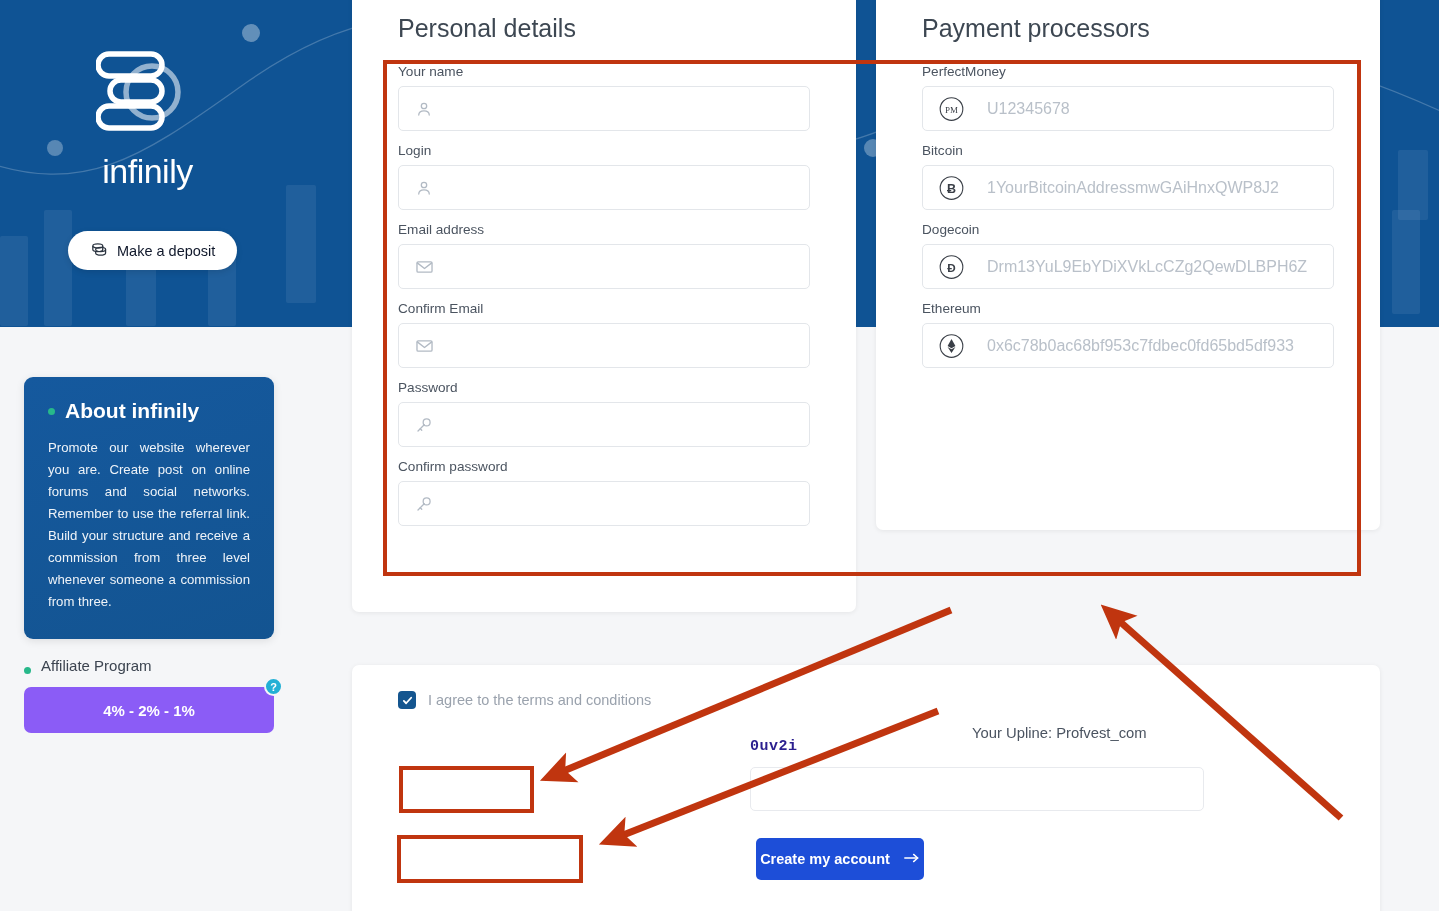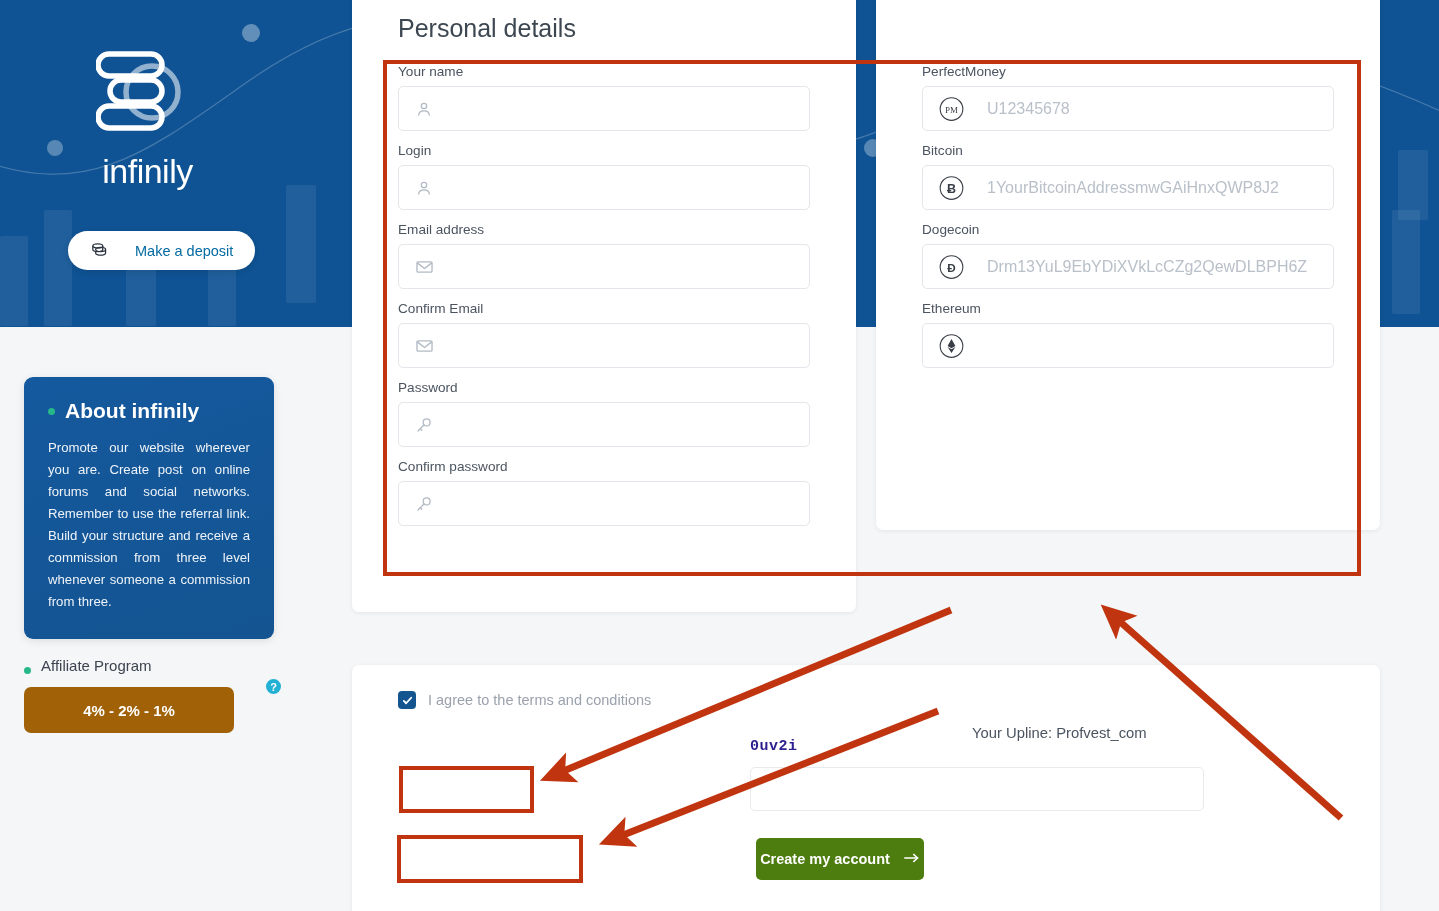--- a/index.html
+++ b/index.html
@@ -28,22 +28,22 @@
   .logo-wrap { position: absolute; left: 96px; top: 42px; }
   .brand-name {
     position: absolute; left: 0; top: 152px; width: 295px;
     text-align: center; color: #ffffff;
     font-size: 34px; letter-spacing: -0.5px;
   }
   .deposit-btn {
     position: absolute; left: 68px; top: 231px;
     height: 39px; padding: 0 22px;
     background: #ffffff; border: none; border-radius: 20px;
-    display: flex; align-items: center; gap: 28px;
-    color: #0369a1; font-size: 14.5px; cursor: pointer;
+    display: flex; align-items: center; gap: 10px;
+    color: #0f172a; font-size: 14.5px; cursor: pointer;
     box-shadow: 0 2px 6px rgba(0,0,0,0.12);
   }
 
   
   .about-card {
     position: absolute; left: 24px; top: 377px; width: 250px;
     background: linear-gradient(160deg,#15599e 0%,#135491 100%);
     border-radius: 9px; padding: 22px 24px 26px 24px;
     box-shadow: 0 2px 8px rgba(0,0,0,0.10);
   }
@@ -54,22 +54,22 @@
   .dot { width: 7px; height: 7px; border-radius: 50%; background: #27b88a; flex: none; }
   .about-text {
     color: #eef3f8; font-size: 13.2px; line-height: 22px; text-align: justify;
   }
   .affiliate-title {
     position: absolute; left: 24px; top: 657px;
     color: #3c4450; font-size: 15px;
     display: flex; align-items: flex-end; gap: 10px;
   }
   .affiliate-bar {
-    position: absolute; left: 24px; top: 687px; width: 210px; height: 46px;
-    background: #a16207; border-radius: 7px;
+    position: absolute; left: 24px; top: 687px; width: 250px; height: 46px;
+    background: #8b5cf6; border-radius: 7px;
     display: flex; align-items: center; justify-content: center;
     color: #ffffff; font-size: 15px; font-weight: bold;
   }
   .help-badge {
     position: absolute; left: 264px; top: 677px;
     width: 19px; height: 19px; border-radius: 50%;
     background: #23b0d5; color: #ffffff; font-size: 11px; font-weight: bold;
     display: flex; align-items: center; justify-content: center;
     border: 2px solid #f5f6f8; cursor: pointer;
   }
@@ -122,21 +122,21 @@
     color: #2b1f8f; font-size: 15px; font-weight: bold;
     font-family: "Liberation Mono", monospace; letter-spacing: 0.5px;
   }
   .captcha-input {
     position: absolute; left: 398px; top: 102px; width: 454px; height: 44px;
     border: 1px solid #e8eaee; border-radius: 5px; background: #fff;
   }
   .create-btn {
     position: absolute; left: 404px; top: 173px;
     width: 168px; height: 42px;
-    background: #4d7c0f; border: none; border-radius: 5px;
+    background: #1d4ed8; border: none; border-radius: 5px;
     color: #ffffff; font-size: 14.5px; font-weight: bold;
     display: flex; align-items: center; justify-content: center; gap: 14px;
     cursor: pointer;
   }
   .upline {
     position: absolute; left: 620px; top: 60px;
     color: #4a5360; font-size: 14.8px;
   }
 
   
@@ -288,20 +288,21 @@
                 <path d="M7 17l2 2"></path>
               </svg>
             </span>
             <span class="input-ph"></span>
           </div>
         </div>
       </div>
   </div>
 
   <div class="card" id="card-payment">
+    <div class="card-title">Payment processors</div>
     <div class="fields" id="payment-fields">
         <div class="field">
           <label class="field-label">PerfectMoney</label>
           <div class="input-box">
             <span class="input-icon">
               <svg width="25" height="25" viewBox="0 0 32 32">
                 <circle cx="16" cy="16" r="14.5" fill="none" stroke="#3a3f47" stroke-width="1.4"></circle>
                 <text x="16" y="20.5" font-family="Liberation Serif, serif" font-size="11.5" text-anchor="middle" fill="#3a3f47">PM</text>
               </svg>
             </span>
@@ -335,20 +336,21 @@
         <div class="field">
           <label class="field-label">Ethereum</label>
           <div class="input-box">
             <span class="input-icon">
               <svg width="25" height="25" viewBox="0 0 32 32">
                 <circle cx="16" cy="16" r="14.5" fill="none" stroke="#3a3f47" stroke-width="1.4"></circle>
                 <polygon points="16,7 21,16 16,19 11,16" fill="#3a3f47"></polygon>
                 <polygon points="16,20.3 21,17.3 16,25 11,17.3" fill="#3a3f47"></polygon>
               </svg>
             </span>
+            <span class="input-ph">0x6c78b0ac68bf953c7fdbec0fd65bd5df933</span>
           </div>
         </div>
       </div>
   </div>
 
   <div class="card" id="card-submit">
     <div class="agree-row">
       <span class="checkbox">
         <svg width="11" height="11" viewBox="0 0 24 24" fill="none" stroke="#ffffff" stroke-width="4" stroke-linecap="round" stroke-linejoin="round">
           <polyline points="4,13 9,18 20,6"></polyline>

